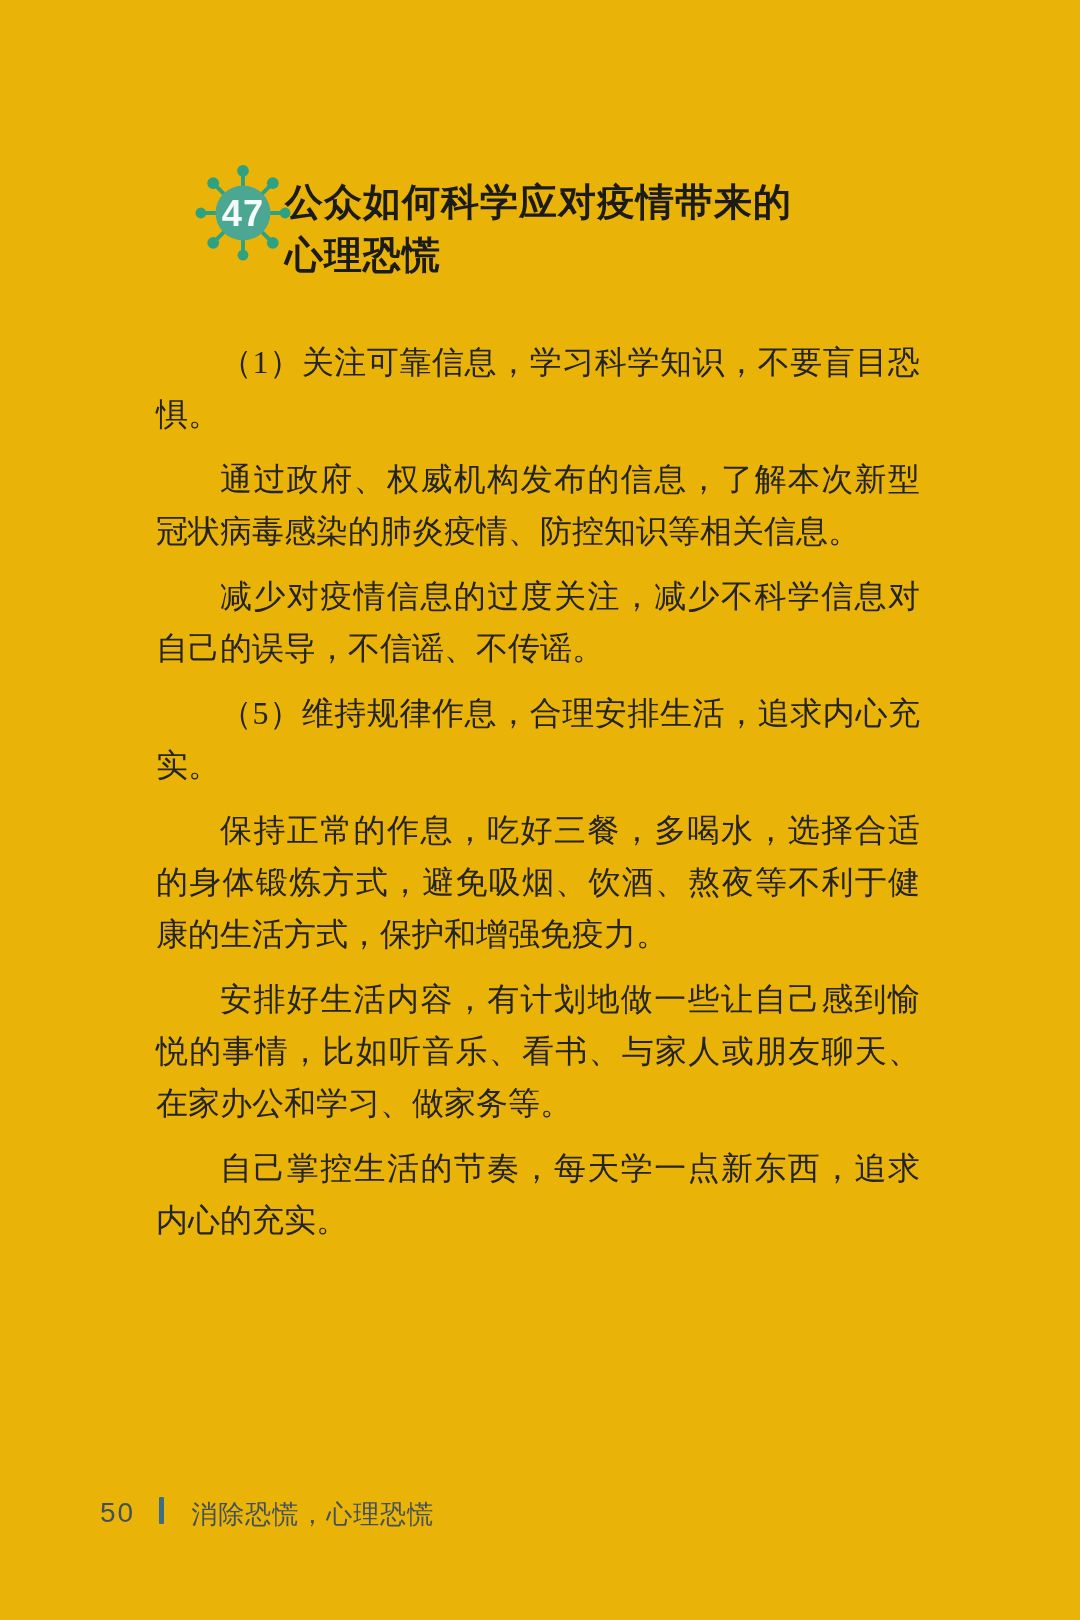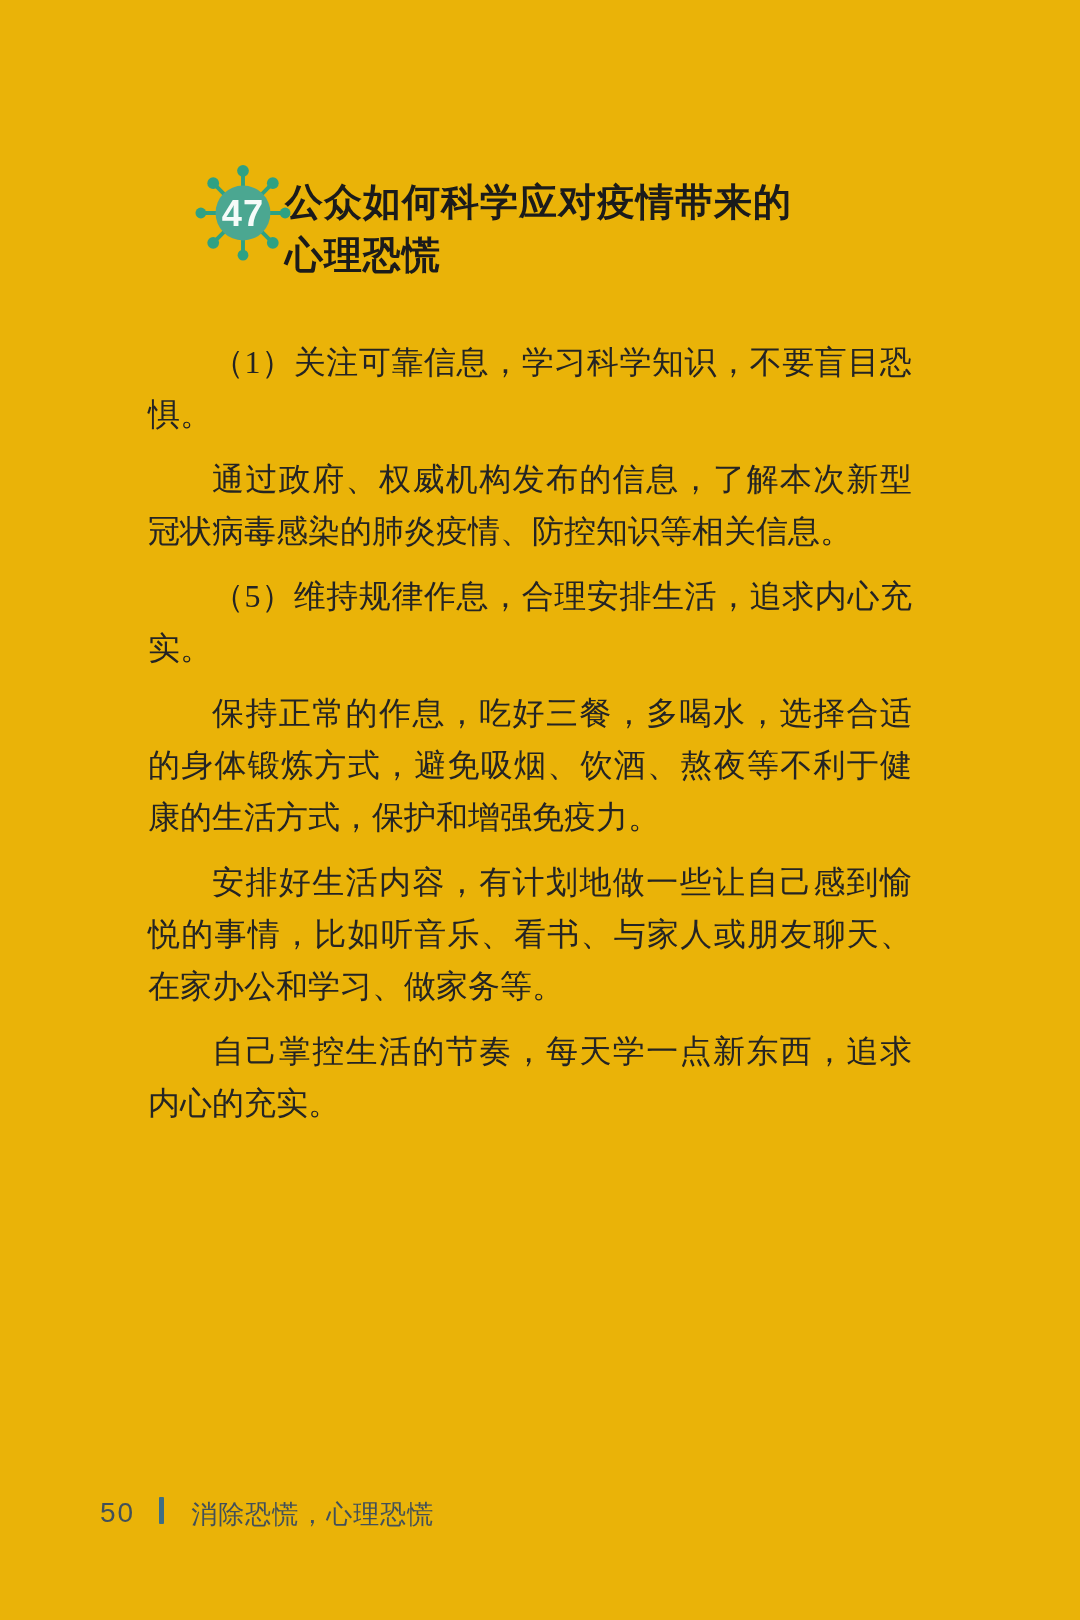--- a/index.html
+++ b/index.html
@@ -56,21 +56,21 @@
     letter-spacing: 1px;
     color: #1b1b1b;
   }
   .chapter-title .title-line {
     display: block;
   }
 
   
   .body-text {
     position: absolute;
-    left: 148px;
+    left: 156px;
     top: 336px;
     width: 764px;
     font-size: 32px;
     line-height: 52px;
     color: #242424;
     text-align: justify;
   }
   .body-text p {
     margin: 0 0 13px 0;
     text-indent: 2em;
@@ -131,20 +131,21 @@
   </svg>
 
   <h1 class="chapter-title">
     <span class="title-line">公众如何科学应对疫情带来的</span>
     <span class="title-line">心理恐慌</span>
   </h1>
 
   <main class="body-text">
     <p>（1）关注可靠信息，学习科学知识，不要盲目恐惧。</p>
     <p>通过政府、权威机构发布的信息，了解本次新型冠状病毒感染的肺炎疫情、防控知识等相关信息。</p>
+    <p>减少对疫情信息的过度关注，减少不科学信息对自己的误导，不信谣、不传谣。</p>
     <p>（5）维持规律作息，合理安排生活，追求内心充实。</p>
     <p>保持正常的作息，吃好三餐，多喝水，选择合适的身体锻炼方式，避免吸烟、饮酒、熬夜等不利于健康的生活方式，保护和增强免疫力。</p>
     <p>安排好生活内容，有计划地做一些让自己感到愉悦的事情，比如听音乐、看书、与家人或朋友聊天、在家办公和学习、做家务等。</p>
     <p>自己掌控生活的节奏，每天学一点新东西，追求内心的充实。</p>
   </main>
 
   <footer class="page-footer">
     <span class="page-number">50</span>
     <span class="footer-bar"></span>
     <span class="footer-title">消除恐慌，心理恐慌</span>

